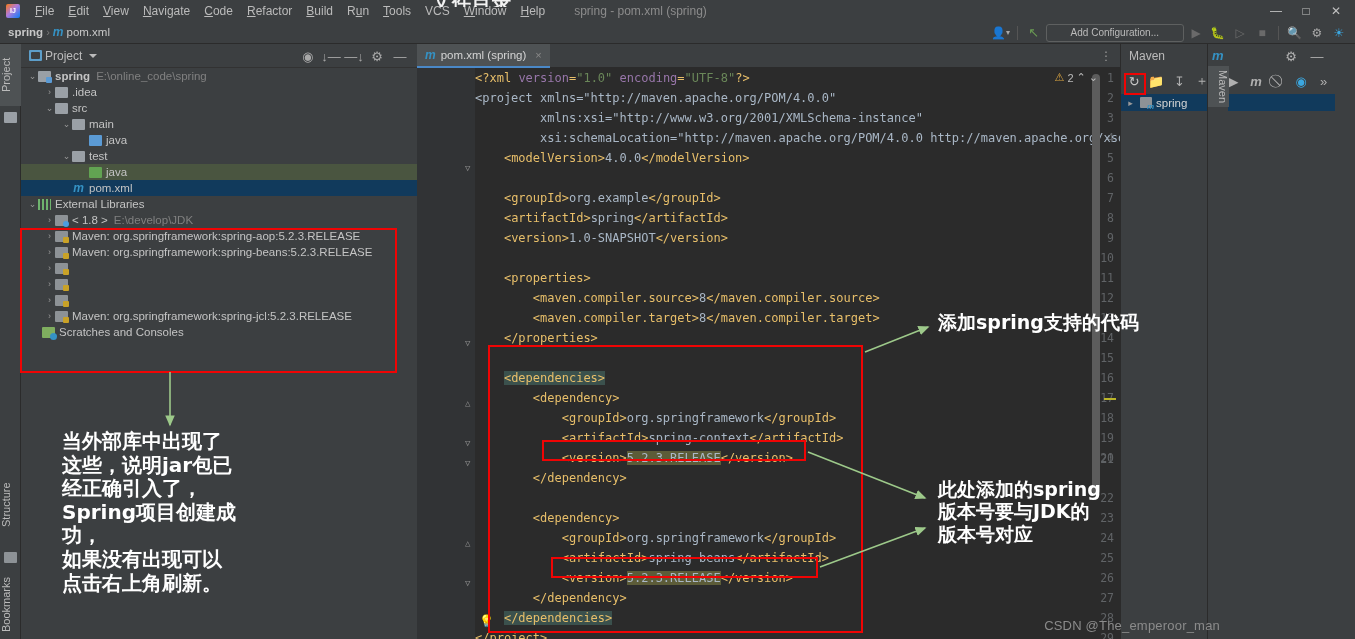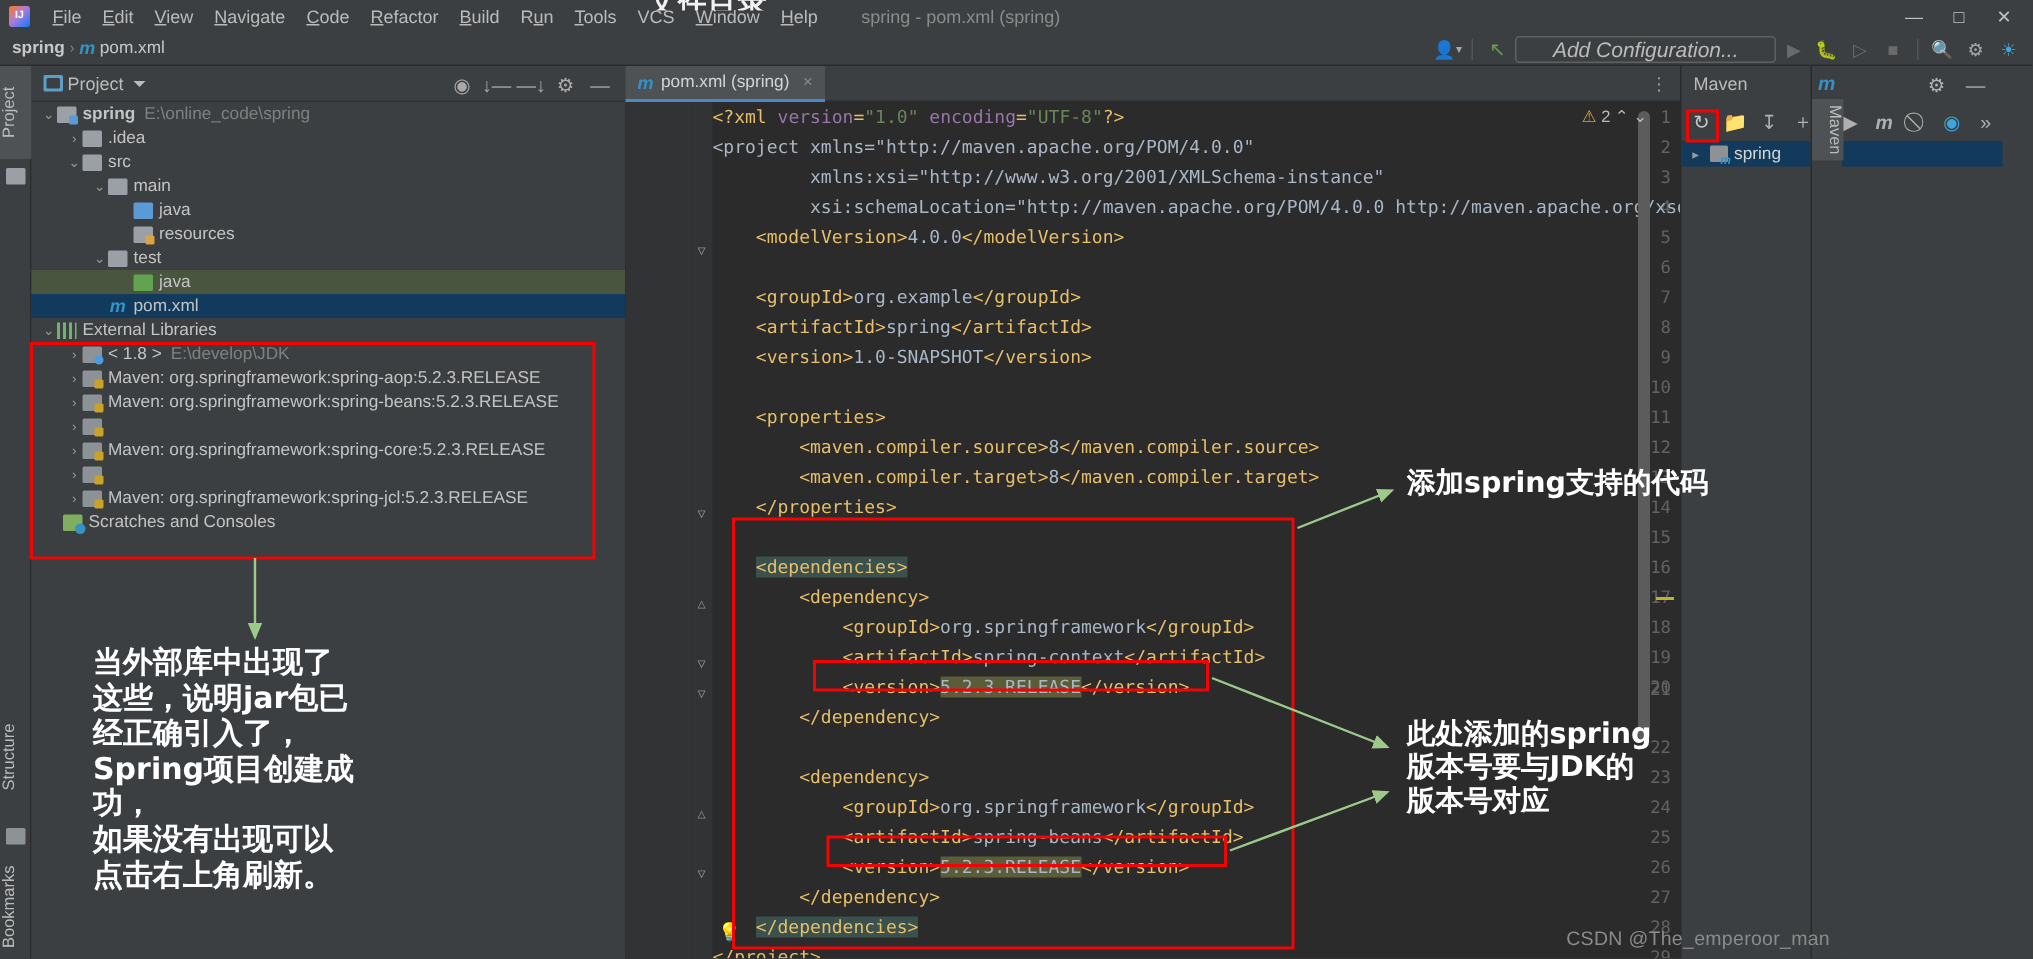--- a/index.html
+++ b/index.html
@@ -67,22 +67,22 @@
     position: absolute; right: 6px; top: 0; height: 23px;
     display: flex; align-items: center; gap: 2px;
   }
   .tb-ico {
     width: 20px; height: 20px; display: flex; align-items: center;
     justify-content: center; font-size: 12px; color: #a8a8a8;
   }
   .tb-div { width: 1px; height: 14px; background: #555; margin: 0 4px; }
   .add-config {
     height: 18px; min-width: 128px; border: 1px solid #5e6060; border-radius: 3px;
-    font-size: 14px; color: #bbbbbb; display: flex; align-items: center;
-    padding: 0 24px; background: transparent; font-style: italic;
+    font-size: 10px; color: #bbbbbb; display: flex; align-items: center;
+    padding: 0 24px; background: transparent;
   }
   .run-green { color: #6a9a53; font-size: 13px; }
   .dim { color: #6a6a6a; }
 
   
   .leftstrip {
     position: absolute; left: 0; top: 44px; width: 21px; height: 595px;
     background: #3c3f41; border-right: 1px solid #2b2b2b;
   }
   .vtab {
@@ -398,25 +398,20 @@
         <div class="node" style="padding-left: 40px;">
           <span class="arrow">⌄</span>
           <span class="ico ico-folder"></span>
           <span class="nlabel">main</span>
         </div>
         <div class="node" style="padding-left: 57px;">
           <span class="arrow"></span>
           <span class="ico ico-folder blue"></span>
           <span class="nlabel">java</span>
         </div>
-        <div class="node" style="padding-left: 57px;">
-          <span class="arrow"></span>
-          <span class="ico ico-folder res"></span>
-          <span class="nlabel">resources</span>
-        </div>
         <div class="node" style="padding-left: 40px;">
           <span class="arrow">⌄</span>
           <span class="ico ico-folder"></span>
           <span class="nlabel">test</span>
         </div>
         <div class="node sel-green" style="padding-left: 57px;">
           <span class="arrow"></span>
           <span class="ico ico-folder green"></span>
           <span class="nlabel">java</span>
         </div>
@@ -446,21 +441,20 @@
           <span class="ico-mvn"></span>
           <span class="nlabel">Maven: org.springframework:spring-beans:5.2.3.RELEASE</span>
         </div>
         <div class="node" style="padding-left: 23px;">
           <span class="arrow">›</span>
           <span class="ico-mvn"></span>
         </div>
         <div class="node" style="padding-left: 23px;">
           <span class="arrow">›</span>
           <span class="ico-mvn"></span>
-          <span class="nlabel">Maven: org.springframework:spring-core:5.2.3.RELEASE</span>
         </div>
         <div class="node" style="padding-left: 23px;">
           <span class="arrow">›</span>
           <span class="ico-mvn"></span>
         </div>
         <div class="node" style="padding-left: 23px;">
           <span class="arrow">›</span>
           <span class="ico-mvn"></span>
           <span class="nlabel">Maven: org.springframework:spring-jcl:5.2.3.RELEASE</span>
         </div>

